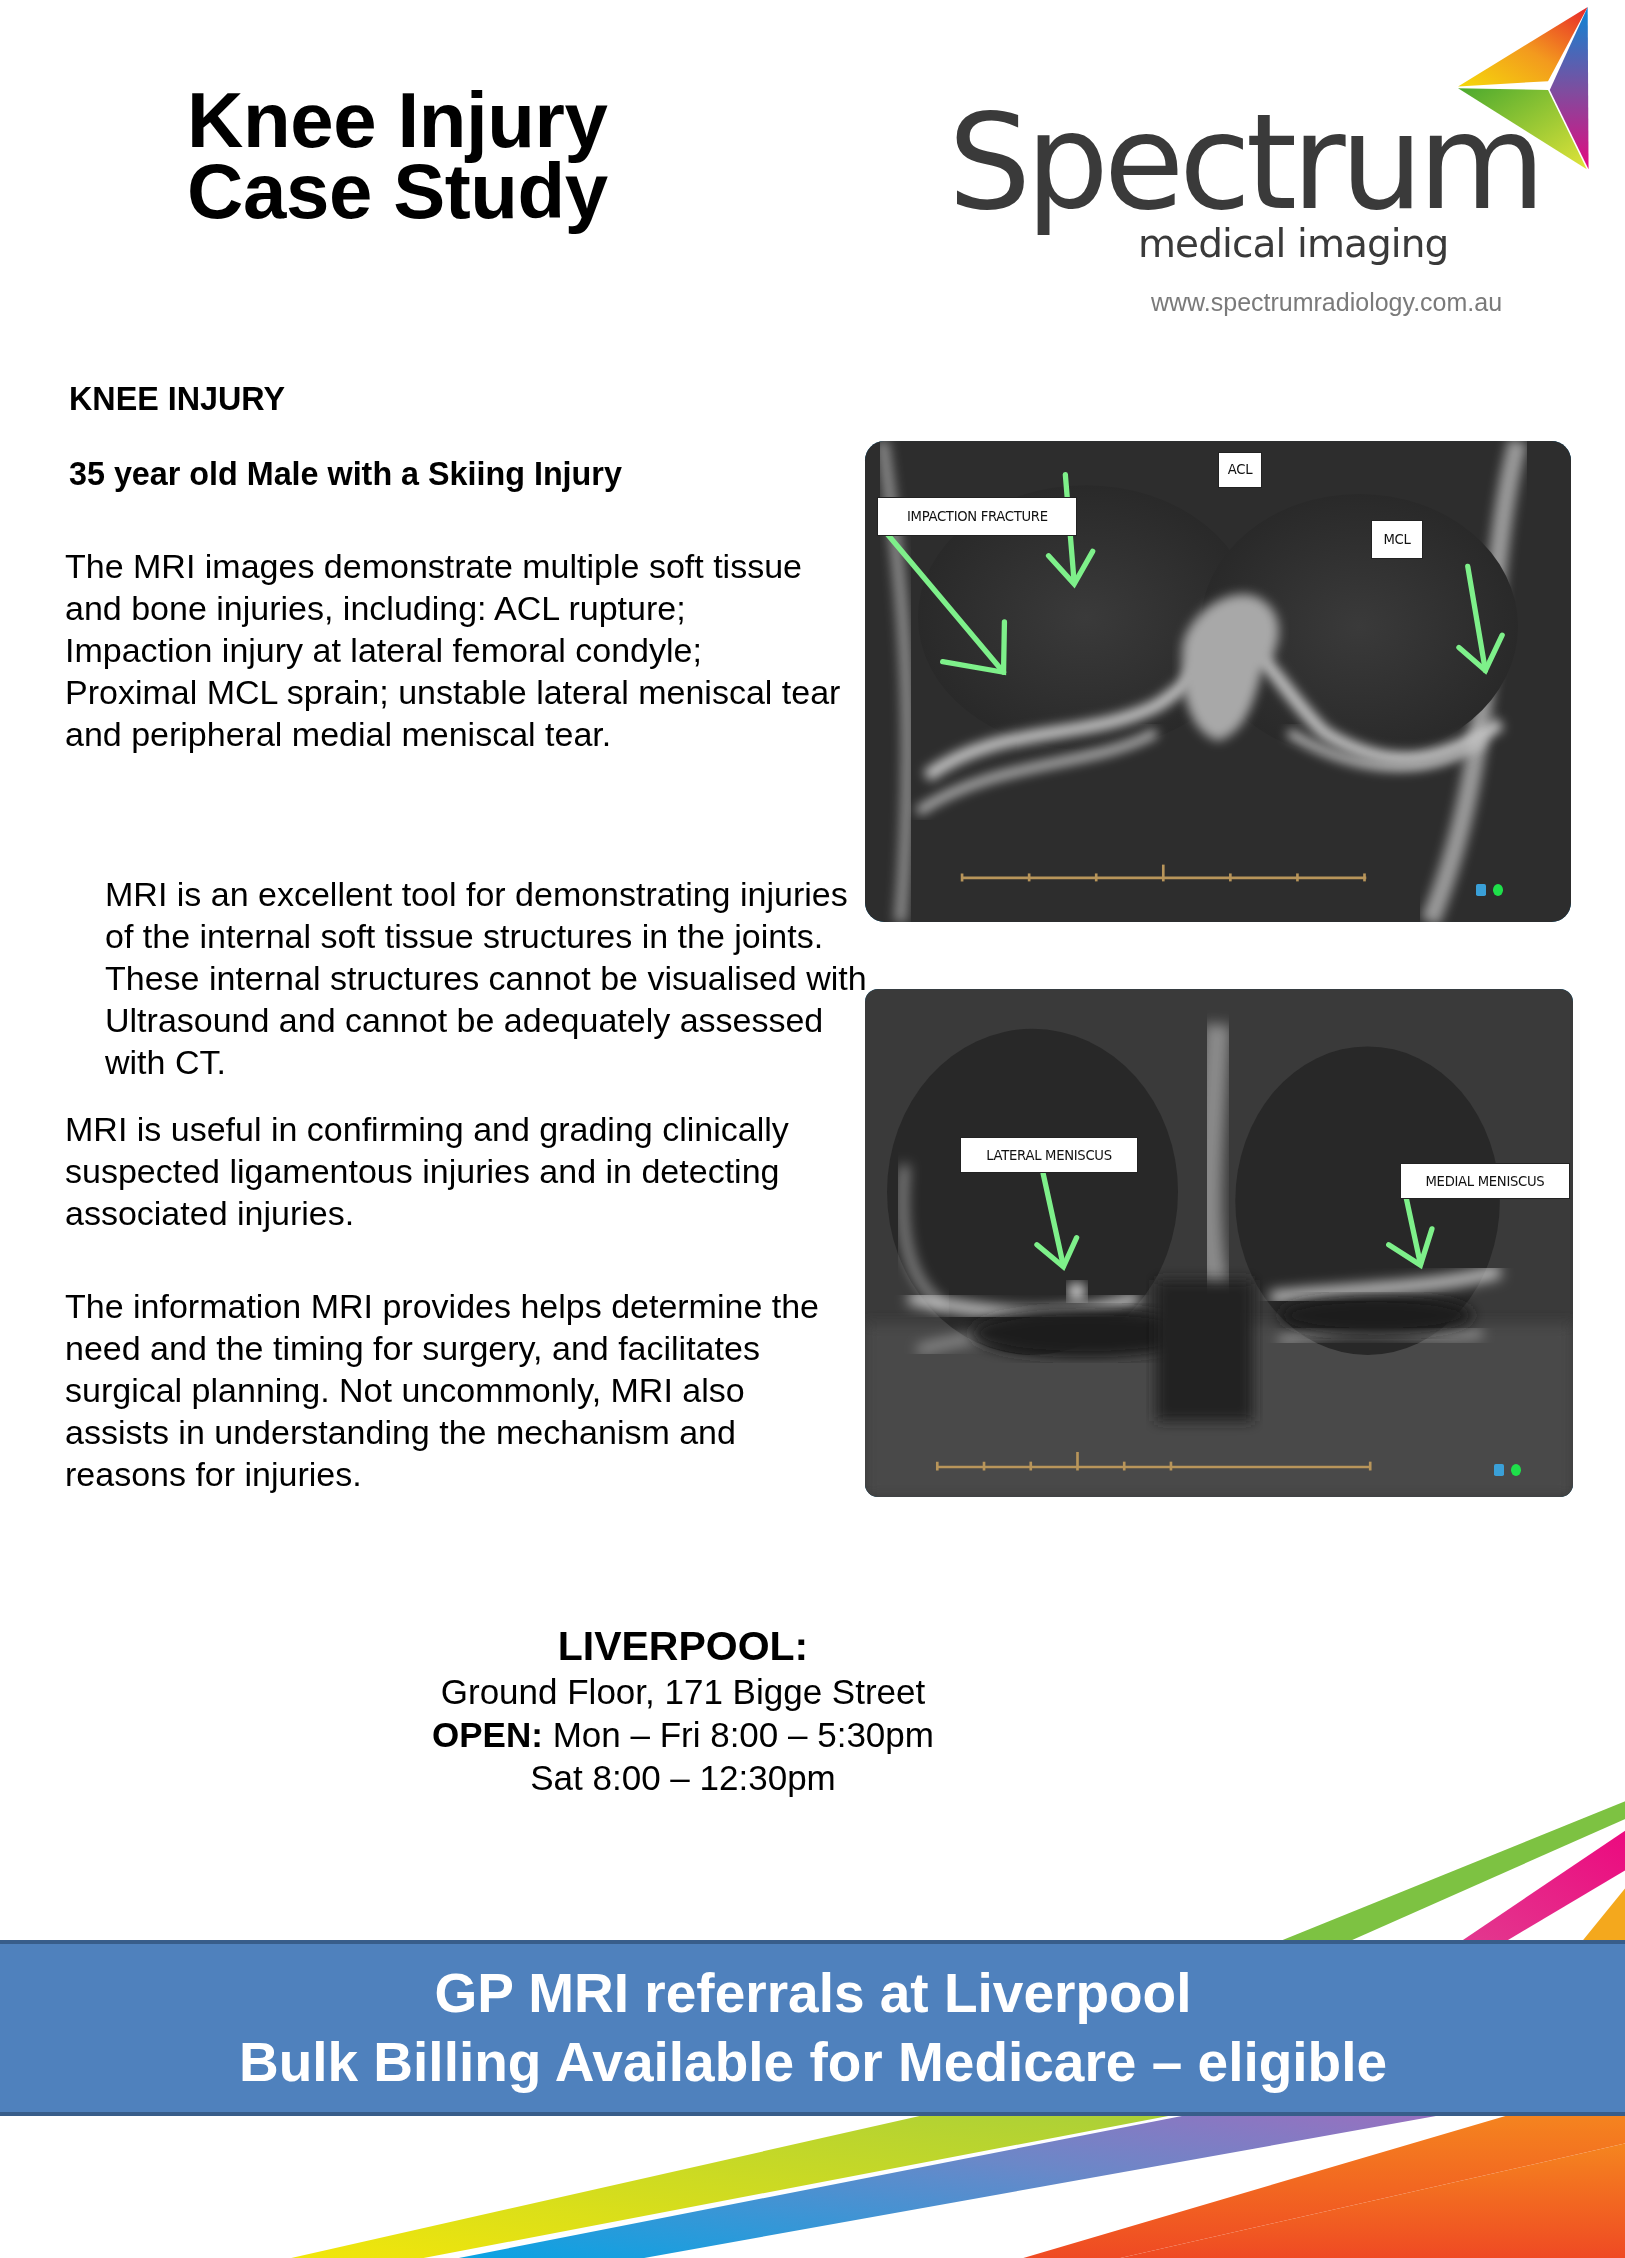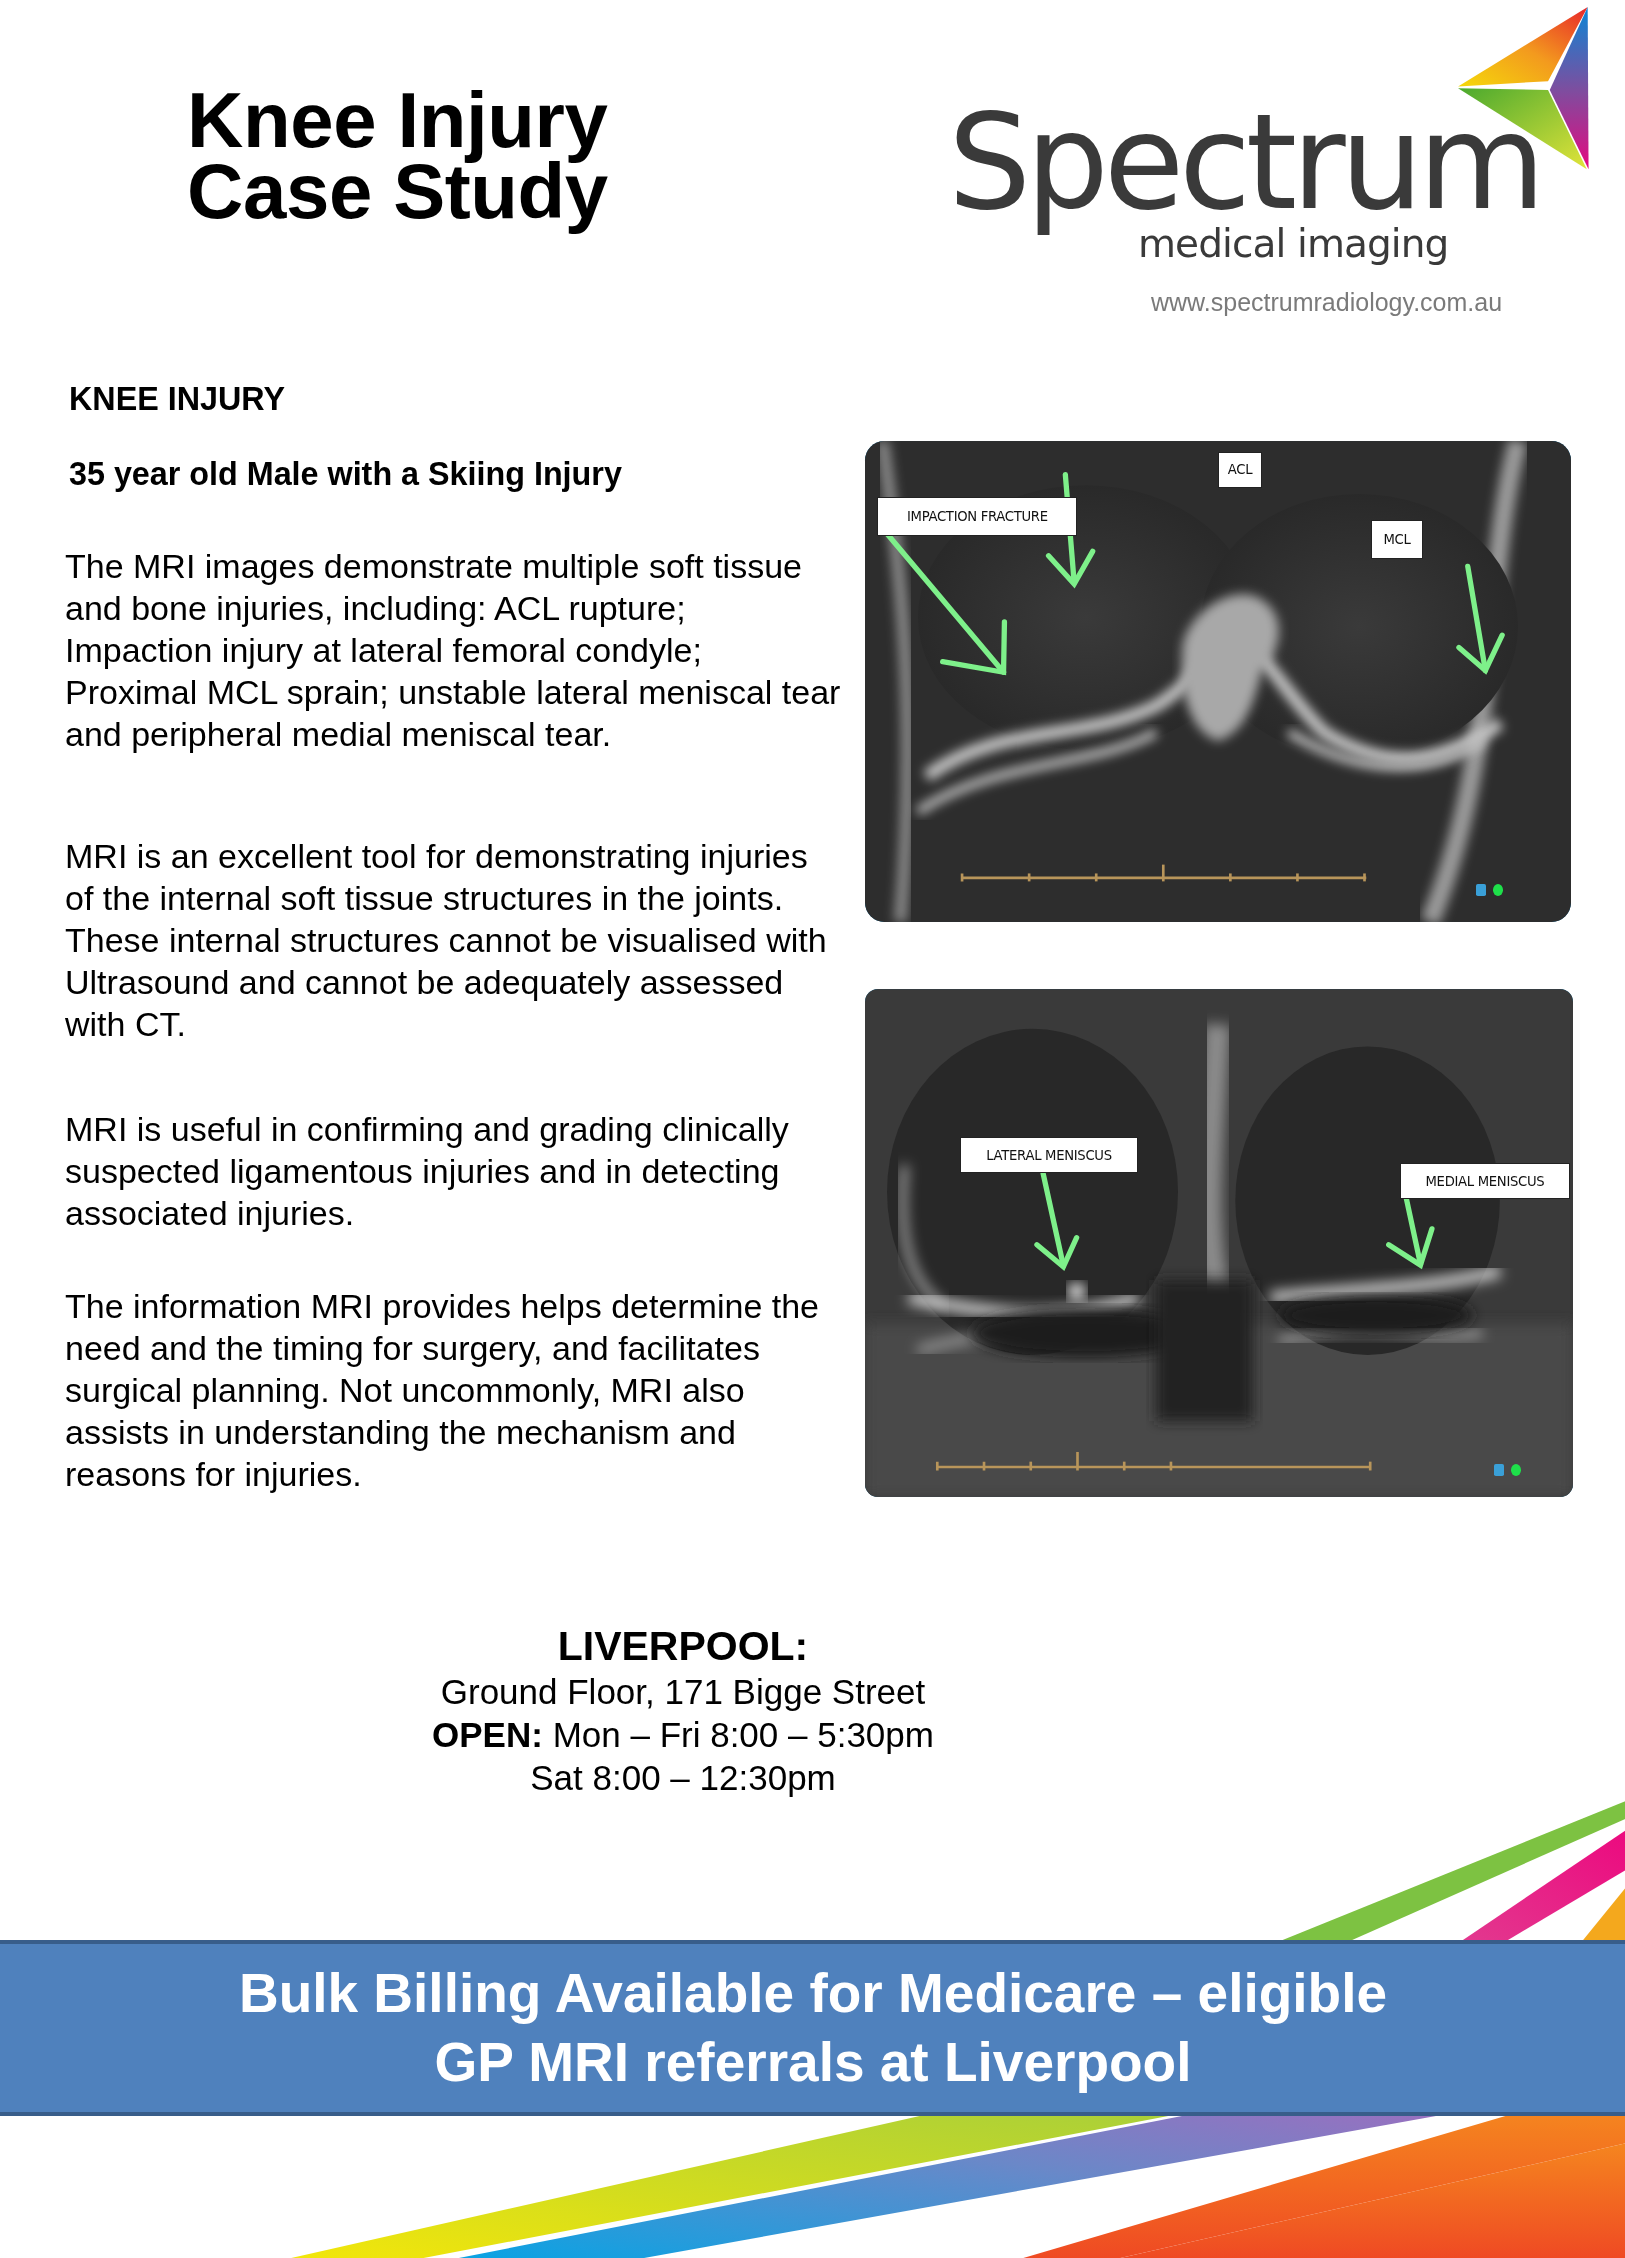--- a/index.html
+++ b/index.html
@@ -12,21 +12,21 @@
   .logo-word { position: absolute; left: 0; top: 97px; font-family: "DejaVu Sans", sans-serif; font-weight: normal; font-size: 131px; color: #3a3a3a; letter-spacing: -5.3px; line-height: 1; }
   .logo-sub { position: absolute; left: 190px; top: 221px; font-family: "DejaVu Sans", sans-serif; font-size: 39px; color: #3a3a3a; letter-spacing: -0.9px; }
   .logo-url { position: absolute; left: 203px; top: 288px; font-size: 25px; color: #7a7a7a; }
   .logo-mark { position: absolute; left: 344px; top: 0; }
 
   .section-heading { position: absolute; left: 69px; top: 379px; font-weight: bold; font-size: 34px; transform: scaleX(0.95); transform-origin: left; }
   .section-sub { position: absolute; left: 69px; top: 454px; font-weight: bold; font-size: 34px; transform: scaleX(0.95); transform-origin: left; }
 
   .body-text { position: absolute; left: 65px; width: 776px; font-size: 34px; line-height: 42px; }
   .p1 { top: 545px; }
-  .p2 { top: 835px; }
+  .p2 { top: 873px; margin-left: 40px; }
   .p3 { top: 1108px; }
   .p4 { top: 1285px; }
 
   .mri { position: absolute; border-radius: 19.4px; overflow: hidden; background: #0369a1; }
   .mri1 { left: 865px; top: 441px; width: 706px; height: 481px; }
   .mri2 { left: 865px; top: 989px; width: 708px; height: 508px; border-radius: 13px; }
   .mri svg { position: absolute; left: 0; top: 0; }
 
   .mri-label { position: absolute; background: #fff; border: 1.3px solid #222; font-family: "DejaVu Sans", sans-serif; font-size: 13.2px; color: #111; display: flex; align-items: center; justify-content: center; letter-spacing: -0.3px; }
 
@@ -222,16 +222,16 @@
 </div>
 
 <div class="contact">
   <div class="city">LIVERPOOL:</div>
   <div>Ground Floor, 171 Bigge Street</div>
   <div><b>OPEN:</b><span> Mon – Fri 8:00 – 5:30pm</span></div>
   <div>Sat 8:00 – 12:30pm</div>
 </div>
 
 <div class="banner">
+  <div>GP MRI referrals at Liverpool</div>
   <div>Bulk Billing Available for Medicare – eligible</div>
-  <div>GP MRI referrals at Liverpool</div>
 </div>
 
 
 </body></html>

